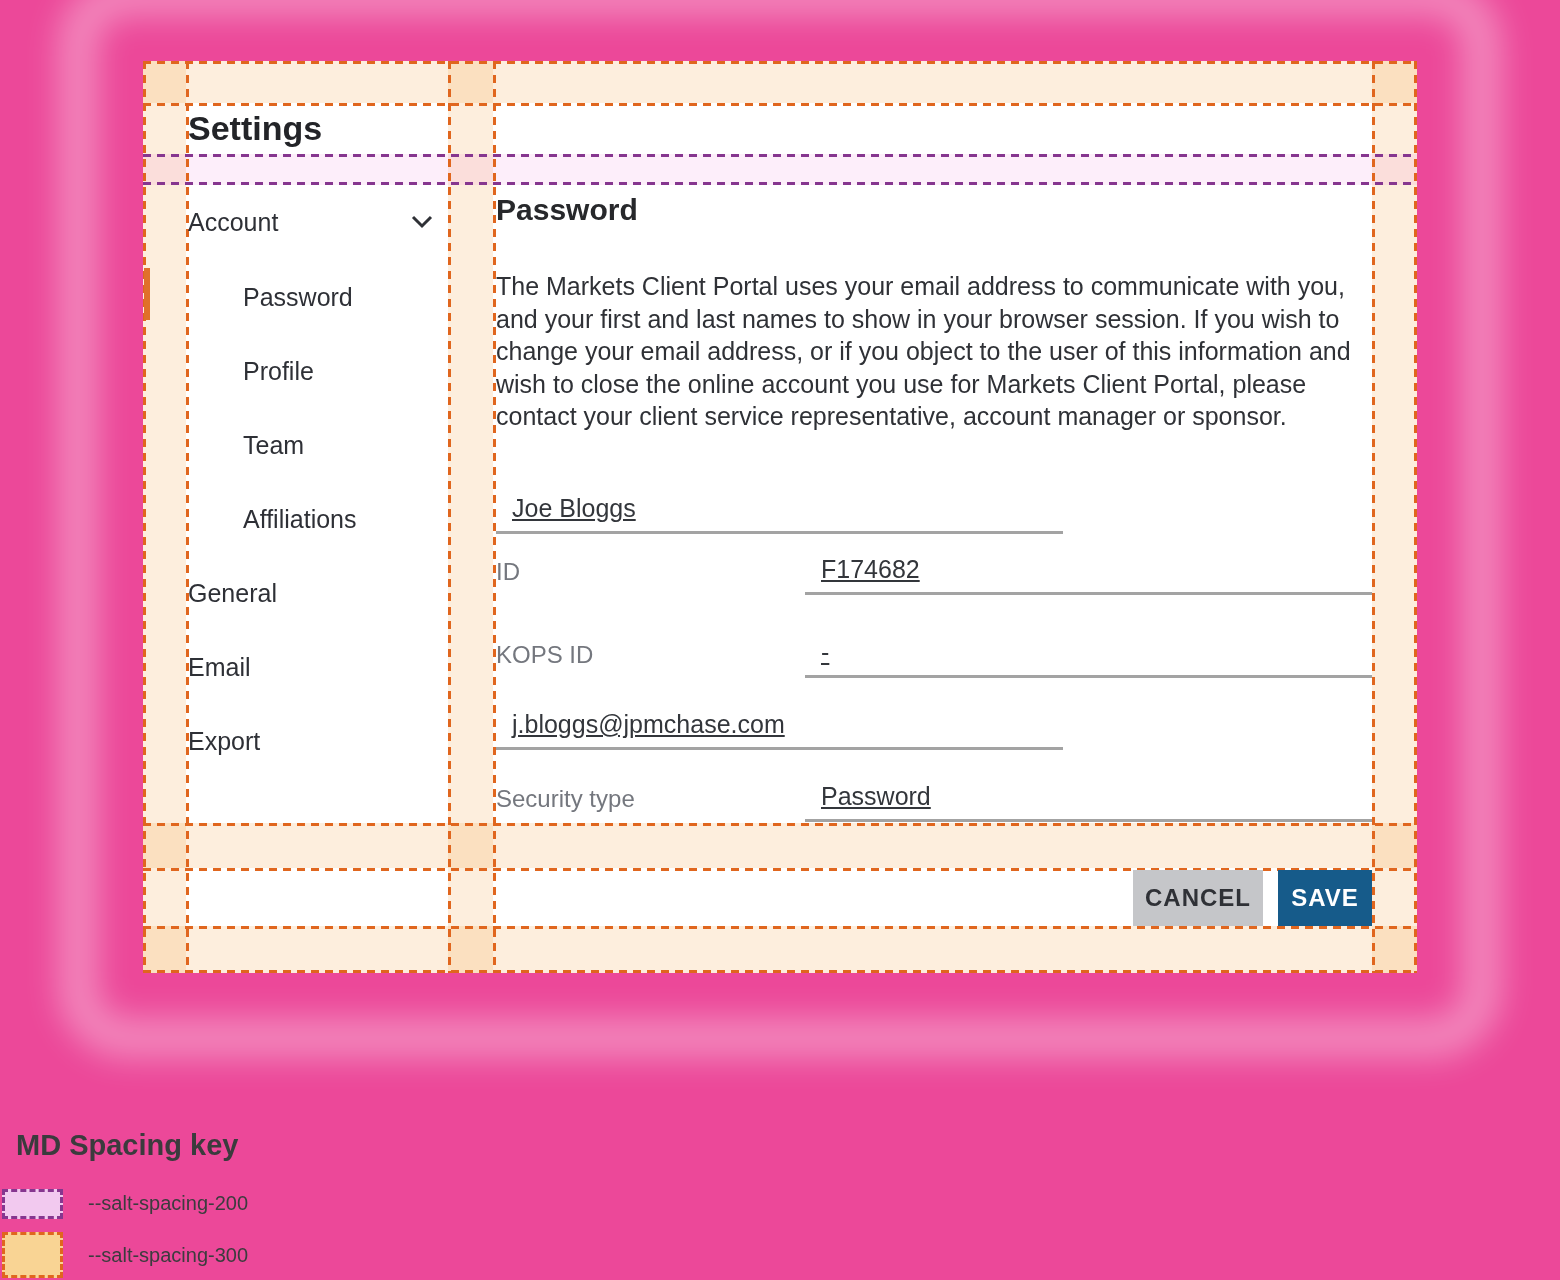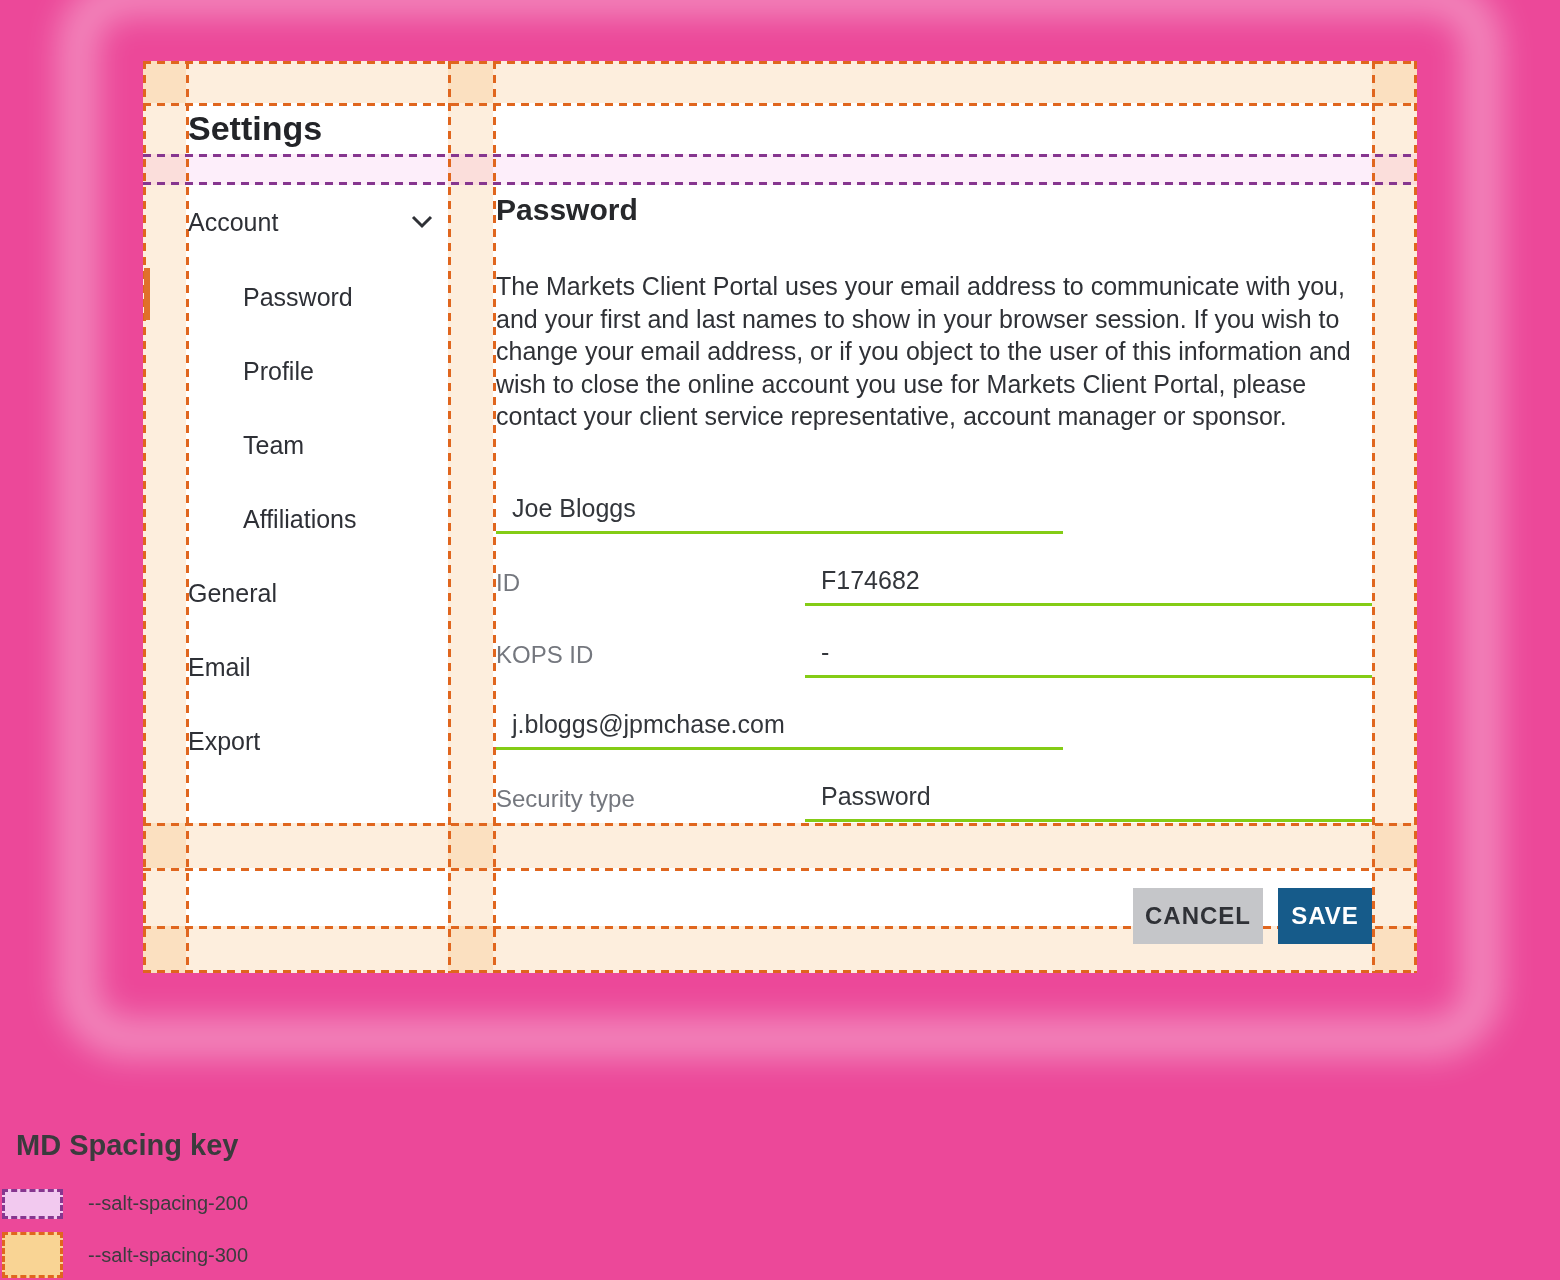--- a/index.html
+++ b/index.html
@@ -36,25 +36,25 @@
   .nav-item { color:#2E3036; font-size:25px; line-height:32px; cursor:pointer; }
   .nav-parent { left:45px; width:245px; display:flex; justify-content:space-between; align-items:center; }
   .nav-sub { left:100px; }
   .active-bar { left:1px; top:207px; width:6px; height:52px; background:#E0702A; }
 
   .heading { left:353px; top:130px; font-size:30px; line-height:38px; font-weight:700; color:#27282B; }
   .para { left:353px; top:209px; width:884px; font-size:25px; line-height:32.6px; color:#2F3136; }
 
   .frow { left:353px; width:876px; height:72px; display:flex; align-items:flex-start; }
   .flabel { width:309px; padding-top:11px; font-size:24px; color:#74777E; }
-  .finput { width:567px; height:48px; border-bottom:3px solid #84cc16;
-            padding:8px 0 0 16px; font-size:25px; color:#33363B; }
+  .finput { width:567px; height:48px; border-bottom:3px solid #a3a3a3;
+            padding:8px 0 0 16px; font-size:25px; color:#33363B;text-decoration:underline; }
 
   .btn { top:809px; height:56px; display:flex; align-items:center; justify-content:center;
-         font-size:24px; font-weight:700; letter-spacing:1px; cursor:pointer;margin-top:18px; }
+         font-size:24px; font-weight:700; letter-spacing:1px; cursor:pointer; }
   .btn-cancel { left:990px; width:130px; background:#C5C6C9; color:#2F3136; }
   .btn-save { left:1135px; width:94px; background:#165B8A; color:#FFFFFF; }
 
   
   .legend-title { position:absolute; left:16px; top:1129px; font-size:29px; font-weight:700; color:#3B3B3D; }
   .swatch { position:absolute; left:2px; }
   .swatch-200 { top:1189px; width:61px; height:30px; background:#F2C9EF; border:3px dashed #86368F; }
   .swatch-300 { top:1232px; width:61px; height:46px; background:#F9D494; border:3px dashed #E0661E; }
   .legend-label { position:absolute; left:88px; font-size:20px; color:#3C3C3E; }
 </style>
@@ -107,21 +107,21 @@
     <div class="z nav-item" style="left:45px;top:516px">General</div>
     <div class="z nav-item" style="left:45px;top:590px">Email</div>
     <div class="z nav-item" style="left:45px;top:664px">Export</div>
 
     <div class="z heading">Password</div>
     <div class="z para">The Markets Client Portal uses your email address to communicate with you, and your first and last names to show in your browser session. If you wish to change your email address, or if you object to the user of this information and wish to close the online account you use for Markets Client Portal, please contact your client service representative, account manager or sponsor.</div>
 
     <div class="z frow" style="top:425px">
       <div class="finput">Joe Bloggs</div>
     </div>
-    <div class="z frow" style="top:497px">
+    <div class="z frow" style="top:486px">
       <div class="flabel">ID</div>
       <div class="finput">F174682</div>
     </div>
     <div class="z frow" style="top:569px">
       <div class="flabel">KOPS ID</div>
       <div class="finput">-</div>
     </div>
     <div class="z frow" style="top:641px">
       <div class="finput">j.bloggs@jpmchase.com</div>
     </div>

